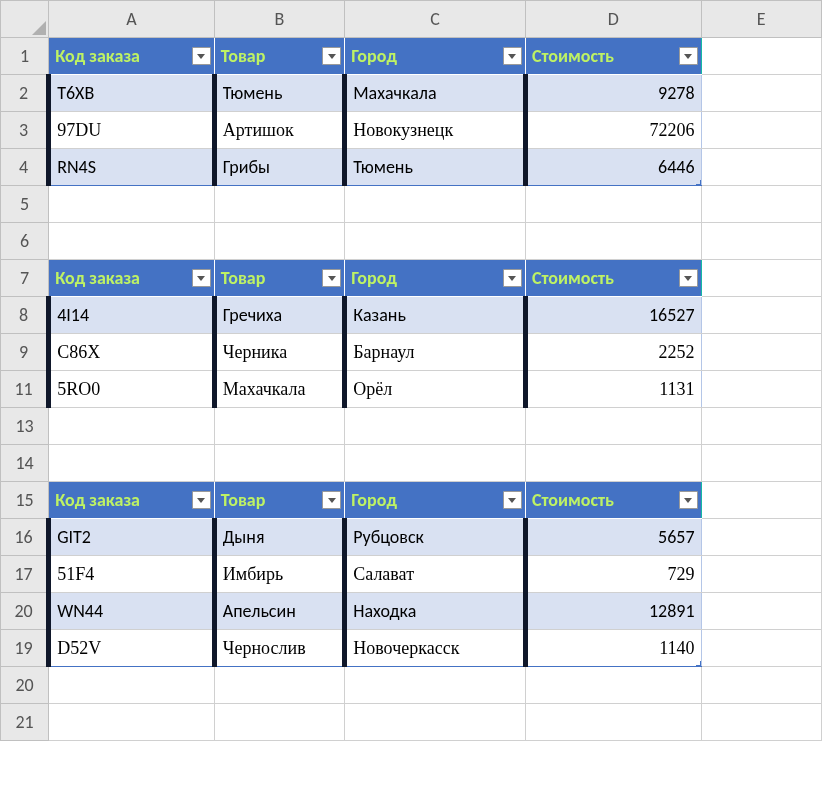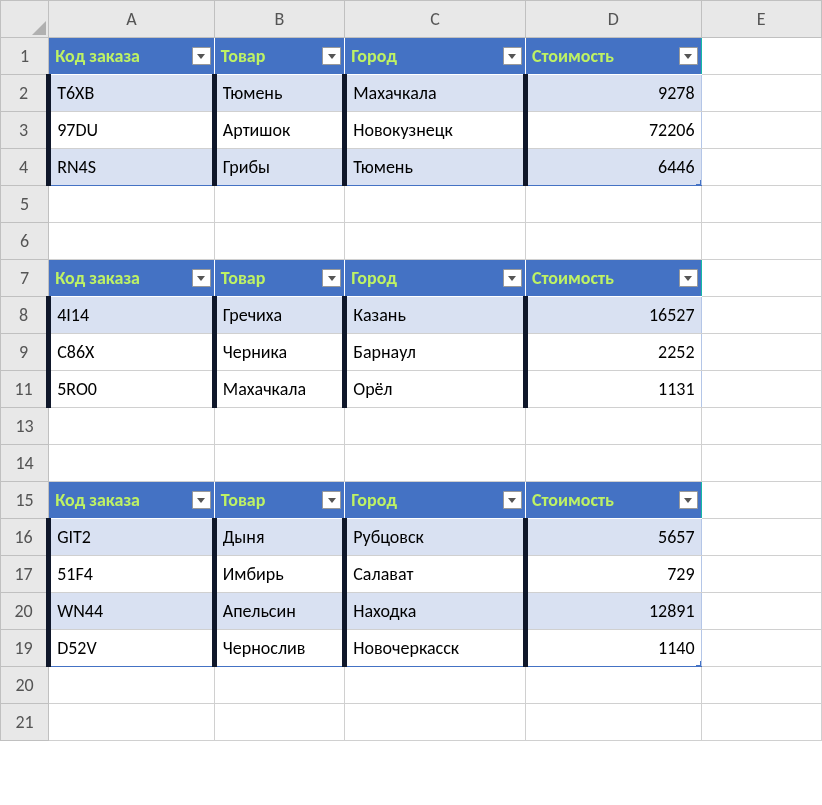--- a/index.html
+++ b/index.html
@@ -97,20 +97,21 @@
       height: 0;
       border-left: 4px solid transparent;
       border-right: 4px solid transparent;
       border-top: 5px solid #555;
     }
     .band-light {
       background: #D9E1F2;
     }
     .band-white {
       background: #ffffff;
+      font-family: Liberation Serif, serif;
     }
     .tbl-cell {
       border-left: 5px solid #0f172a;
       border-right: 1px solid #b4c6e7;
     }
     .tbl-cell-bottom {
       border-bottom: 1px solid #4472C4;
     }
     .num {
       text-align: right;

